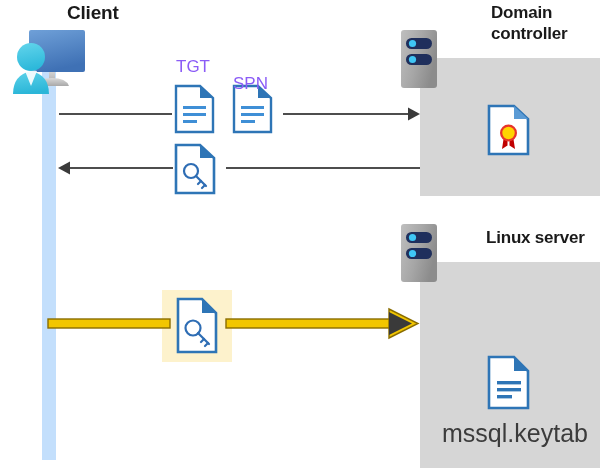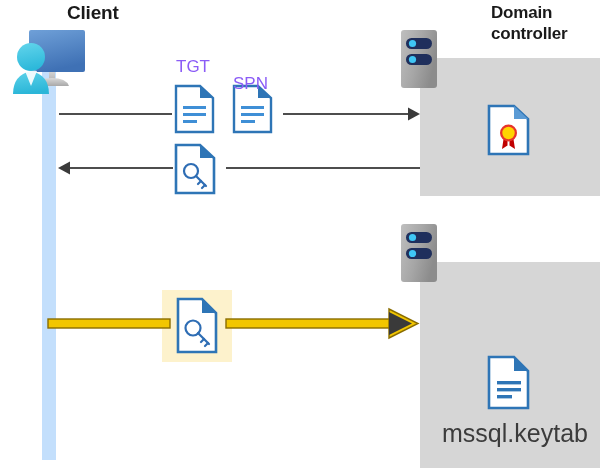--- a/index.html
+++ b/index.html
@@ -229,19 +229,20 @@
     </svg>
   </div>
 
   <div class="abs title title-client">Client</div>
 
   <div class="abs title title-dc">
     <div>Domain</div>
     <div>controller</div>
   </div>
 
+  <div class="abs title title-linux">Linux server</div>
 
   <div class="abs doclabel lbl-tgt">TGT</div>
   <div class="abs doclabel lbl-spn">SPN</div>
 
   <div class="abs keytab-name">mssql.keytab</div>
 
 </div>
 
 </body></html>

